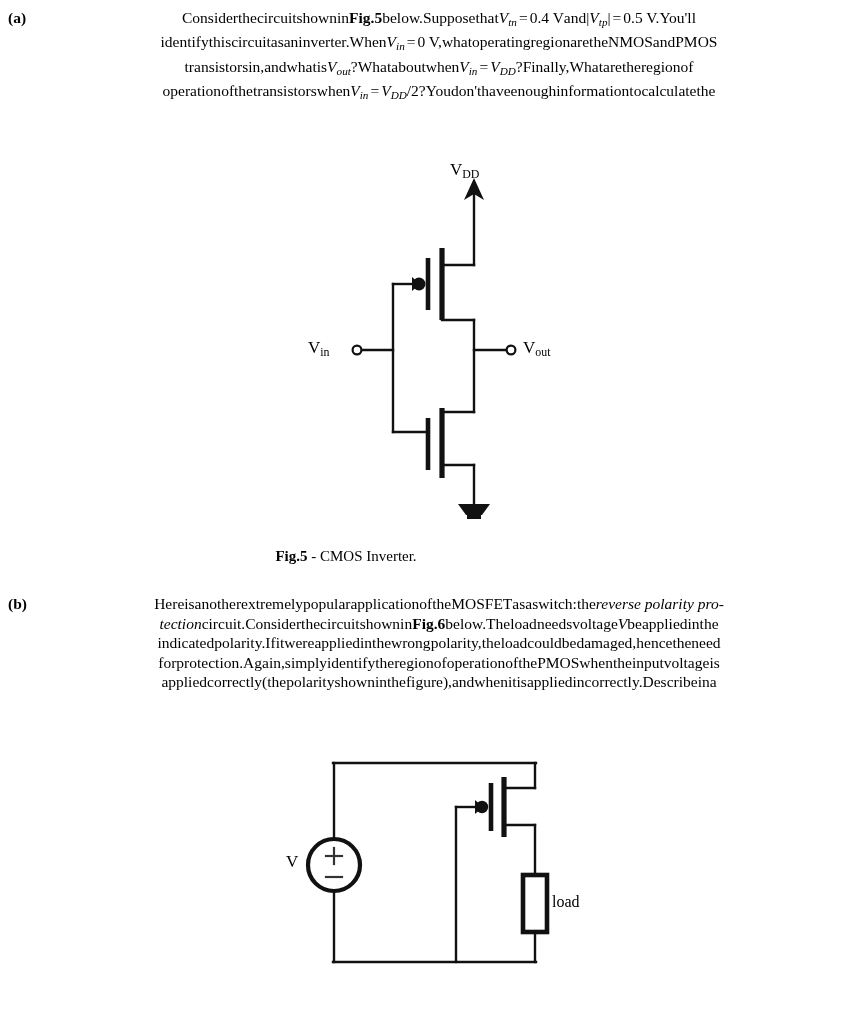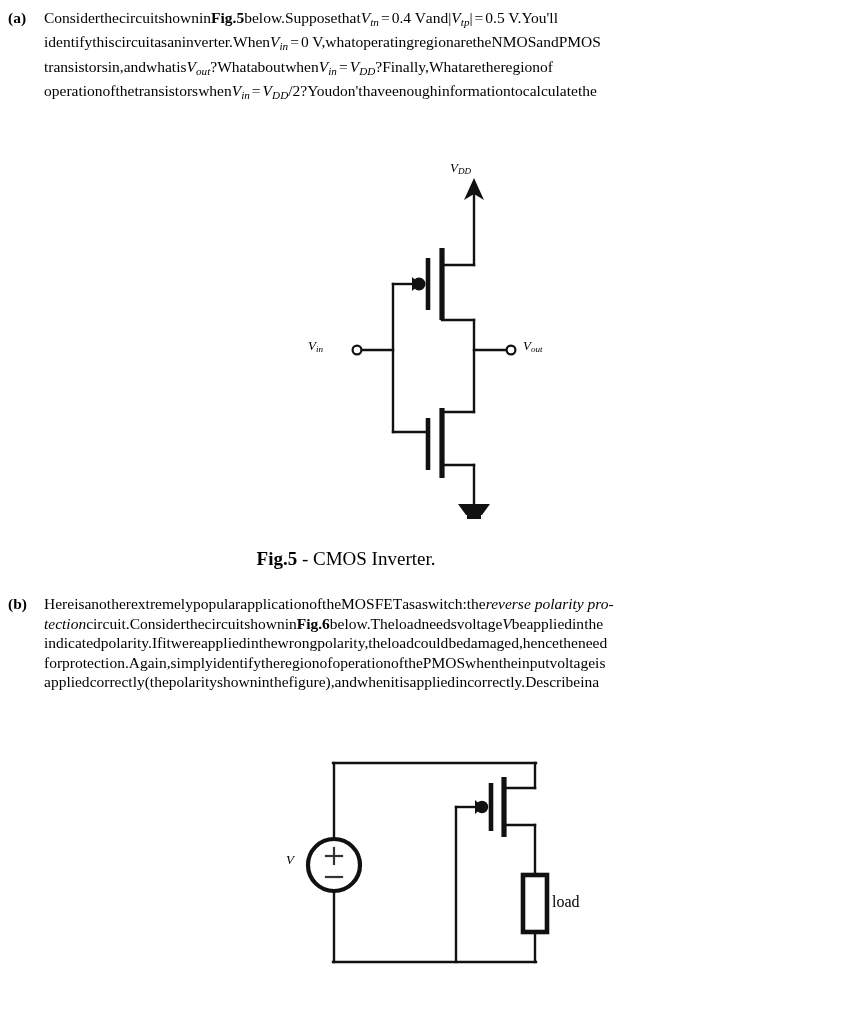--- a/index.html
+++ b/index.html
@@ -46,21 +46,21 @@
     text-justify: inter-word;
     hyphens: manual;
   }
   .part-body .ln {
     display: block;
     white-space: nowrap;
   }
   
   .part-body .ln.just {
     display: flex;
-    justify-content: flex-start;
+    justify-content: center;
     white-space: nowrap;
   }
   .part-body .ln.just > span { white-space: pre; }
 
   i.it { font-style: italic; }
   b.bf { font-weight: bold; }
 
   
   .math { font-style: italic; }
   .math .sub {
@@ -74,21 +74,21 @@
 
   
   .figure {
     position: absolute;
   }
   .fig-caption {
     position: absolute;
     width: 692px;
     left: 0;
     text-align: center;
-    font-size: 19px;
+    font-size: 15px;
   }
   .fig-caption b { font-weight: bold; }
 
   
   svg { display: block; overflow: visible; }
   .wire {
     stroke: #111111;
     stroke-width: 2.4;
     fill: none;
     stroke-linecap: square;
@@ -117,22 +117,21 @@
     fill: #ffffff;
   }
   .resBox {
     stroke: #111111;
     stroke-width: 4.6;
     fill: #ffffff;
   }
 
   .fig-text {
     position: absolute;
-    font-size: 13px;
-    font-style: italic;
+    font-size: 17px;
     white-space: nowrap;
   }
   .fig-text .sub {
     font-size: 0.70em;
     vertical-align: -0.25em;
   }
   .fig-text-up {
     position: absolute;
     font-size: 16px;
     font-style: normal;

